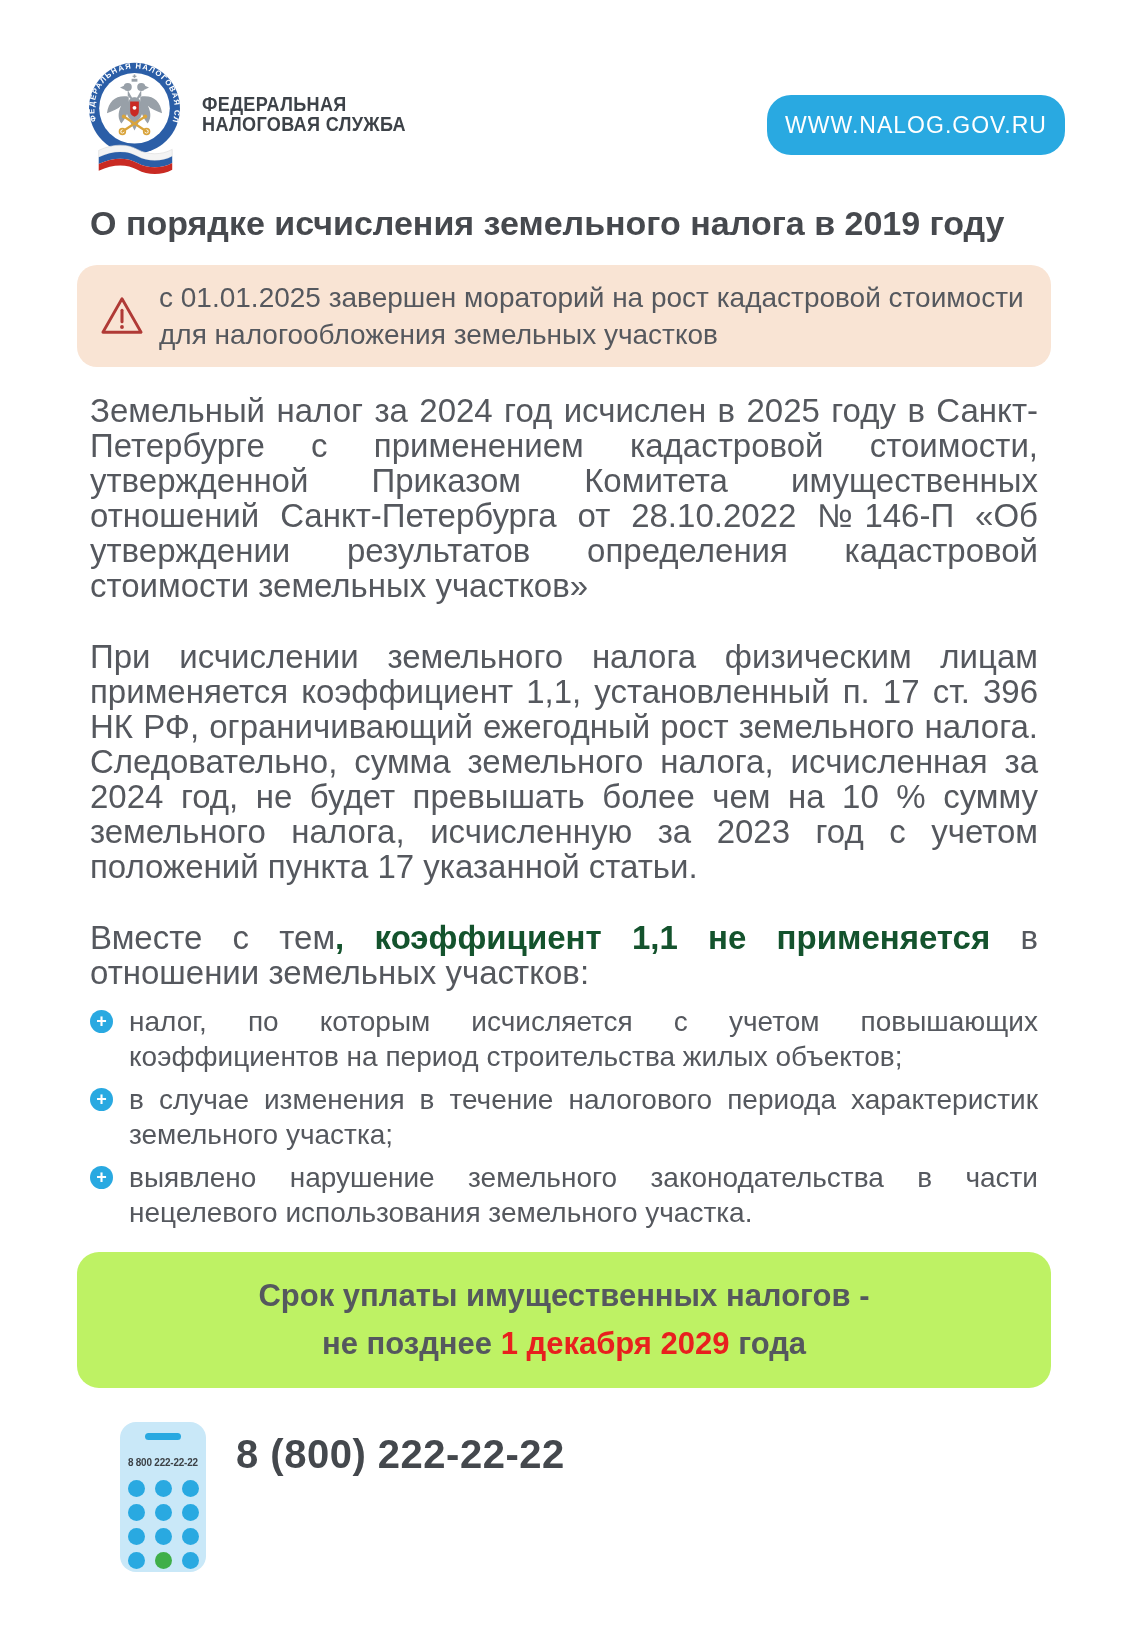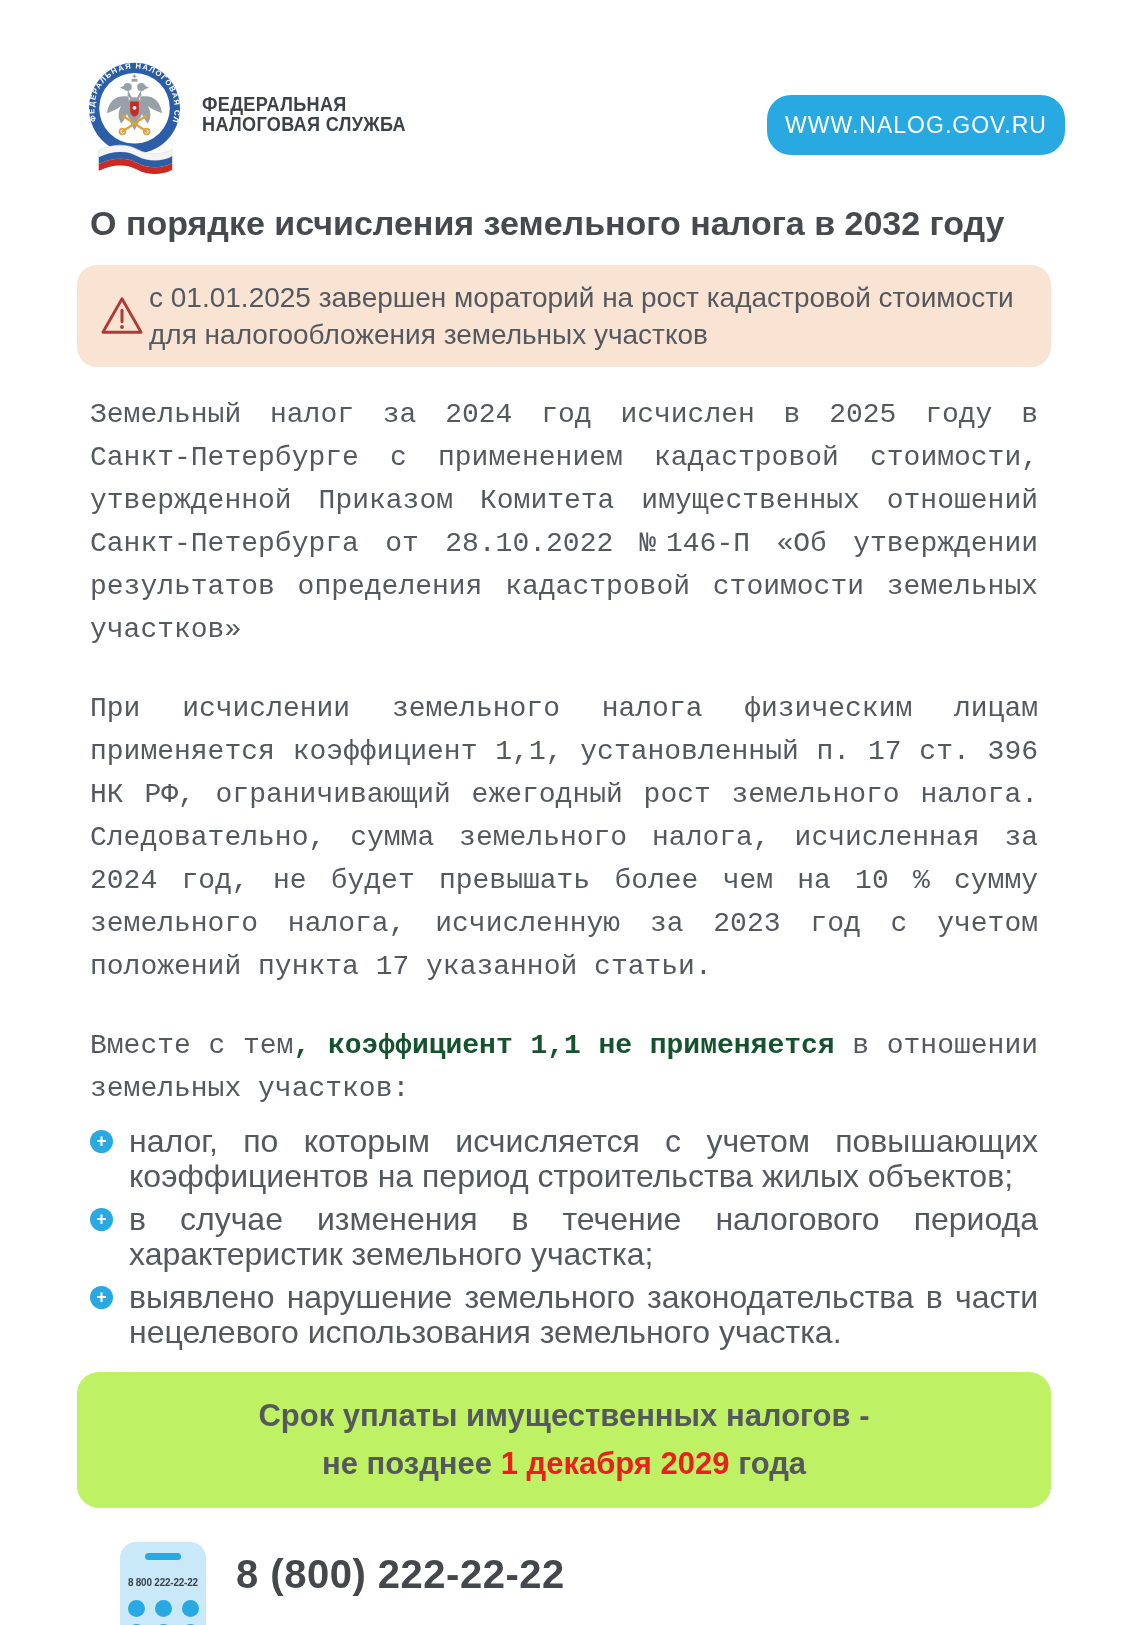--- a/index.html
+++ b/index.html
@@ -23,37 +23,37 @@
     display:flex; align-items:center; justify-content:center;
     font-size:23px; letter-spacing:1px; text-decoration:none; cursor:pointer;
   }
 
   
   .content { position:absolute; left:90px; top:203px; width:948px; color:#55585e; }
   h1.title { font-size:34px; line-height:40px; font-weight:bold; color:#46494e; }
 
   .alert-box {
     margin:22px -13px 0; background:#f9e4d4; border-radius:20px;
-    padding:14px 26px 14px 22px; display:flex; align-items:center; gap:4px;
+    padding:14px 26px 14px 22px; display:flex; align-items:center; gap:14px;
   }
   .alert-box svg { flex:0 0 auto; width:46px; height:42px; }
   .alert-text { font-size:28px; line-height:37px; color:#55585e; }
 
-  .para { font-size:28px; line-height:43px; text-align:justify; margin-top:26px;font-family:Liberation Mono, monospace; }
+  .para { font-size:33px; line-height:35px; text-align:justify; margin-top:26px; }
   .para.gap-lg { margin-top:36px; }
   .para b { color:#14532d; }
 
   ul.bullets { list-style:none; margin-top:14px; }
   li.bullet { display:flex; align-items:flex-start; gap:16px; margin-top:8px; }
   .bullet-icon {
     flex:0 0 auto; width:23px; height:23px; margin-top:6px; border-radius:50%;
     background:#29a9e1; color:#fff; display:flex; align-items:center; justify-content:center;
   }
   .bullet-icon i { font-style:normal; font-weight:bold; font-size:18px; line-height:1; transform:translateY(-1px); }
-  .bullet-text { font-size:32px; line-height:35px; text-align:justify; flex:1; }
+  .bullet-text { font-size:28px; line-height:35px; text-align:justify; flex:1; }
 
   .deadline-box {
     margin:22px -13px 0; background:#bef264; border-radius:22px;
     padding:20px 20px; text-align:center;
     font-size:31px; line-height:48px; font-weight:bold; color:#55585e;
   }
   .deadline-box .red { color:#e8201e; }
 
   
   .contact { margin-top:34px; display:flex; gap:30px; align-items:flex-start; padding-left:30px; }
@@ -121,21 +121,21 @@
 
   <div class="org-name">
     <div>ФЕДЕРАЛЬНАЯ</div>
     <div>НАЛОГОВАЯ СЛУЖБА</div>
   </div>
 
   <a class="site-pill">WWW.NALOG.GOV.RU</a>
 
   <main class="content">
 
-    <h1 class="title">О порядке исчисления земельного налога в 2032 году</h1>
+    <h1 class="title">О порядке исчисления земельного налога в 2019 году</h1>
 
     <div class="alert-box">
       <svg viewBox="0 0 48 44" xmlns="http://www.w3.org/2000/svg">
         <path d="M24 4 L44 39 L4 39 Z" fill="none" stroke="#b03a36" stroke-width="3" stroke-linejoin="round"></path>
         <line x1="24" y1="16" x2="24" y2="28" stroke="#b03a36" stroke-width="3.2" stroke-linecap="round"></line>
         <circle cx="24" cy="33.5" r="2" fill="#b03a36"></circle>
       </svg>
       <p class="alert-text">с 01.01.2025 завершен мораторий на рост кадастровой стоимости для налогообложения земельных участков</p>
     </div>
 

